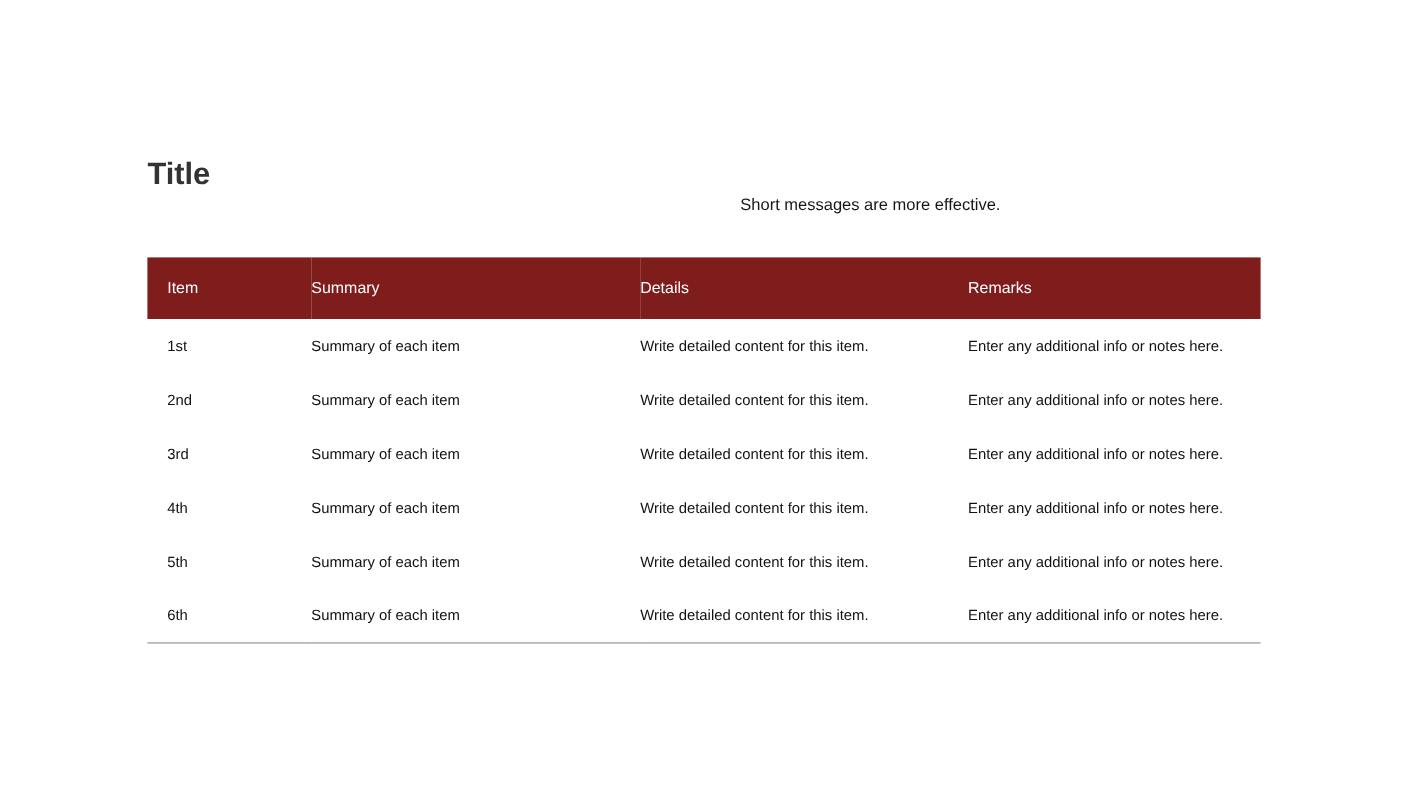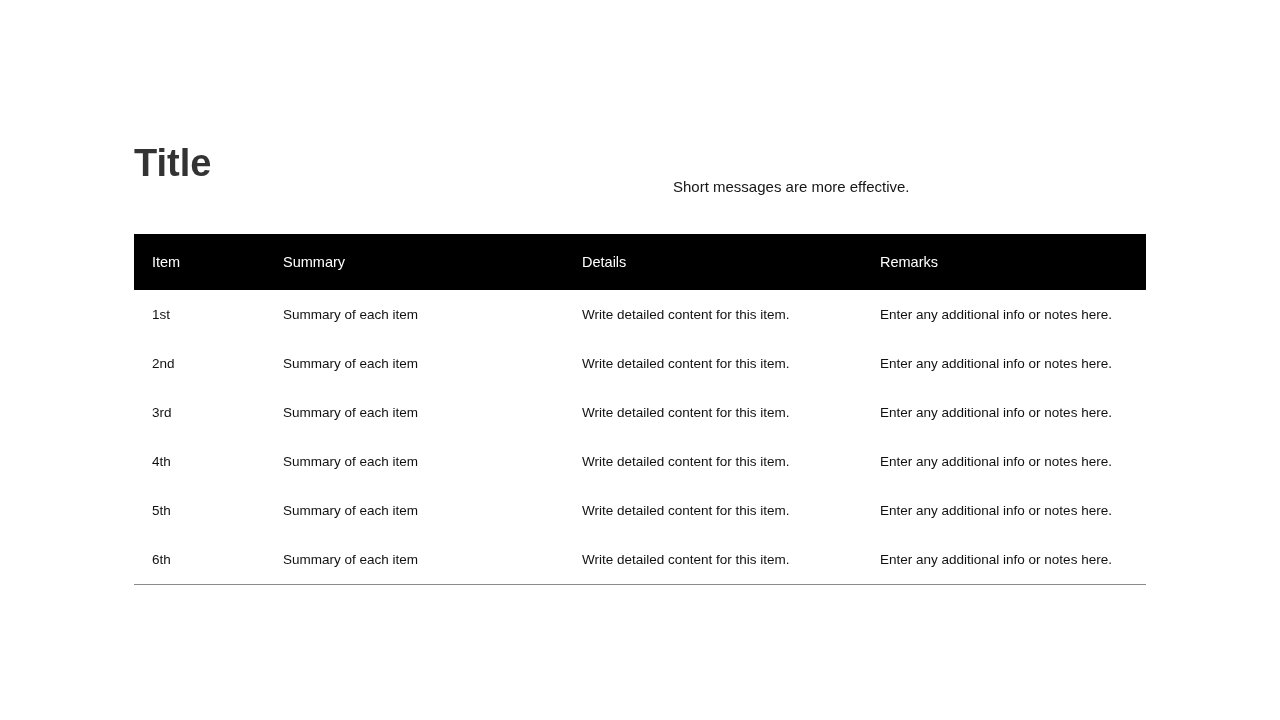--- a/index.html
+++ b/index.html
@@ -12,21 +12,21 @@
   .slide {
     position: relative;
     width: 1280px;
     height: 720px;
     background: #ffffff;
   }
   .page-title {
     position: absolute;
     left: 134px;
     top: 143px;
-    font-size: 38px;
+    font-size: 28px;
     font-weight: 700;
     color: #333333;
     letter-spacing: 0;
     line-height: 1.1;
   }
   .note-block {
     position: absolute;
     left: 673px;
     top: 140px;
   }
@@ -39,21 +39,21 @@
   }
   .content-table {
     position: absolute;
     left: 134px;
     top: 234px;
     width: 1012px;
     border-collapse: collapse;
     table-layout: fixed;
   }
   .content-table thead th {
-    background: #000000;
+    background: #7f1d1d;
     color: #ffffff;
     font-weight: 400;
     font-size: 14.5px;
     text-align: left;
     height: 56px;
     vertical-align: middle;
     padding: 0;
   }
   .content-table tbody td {
     height: 49px;

